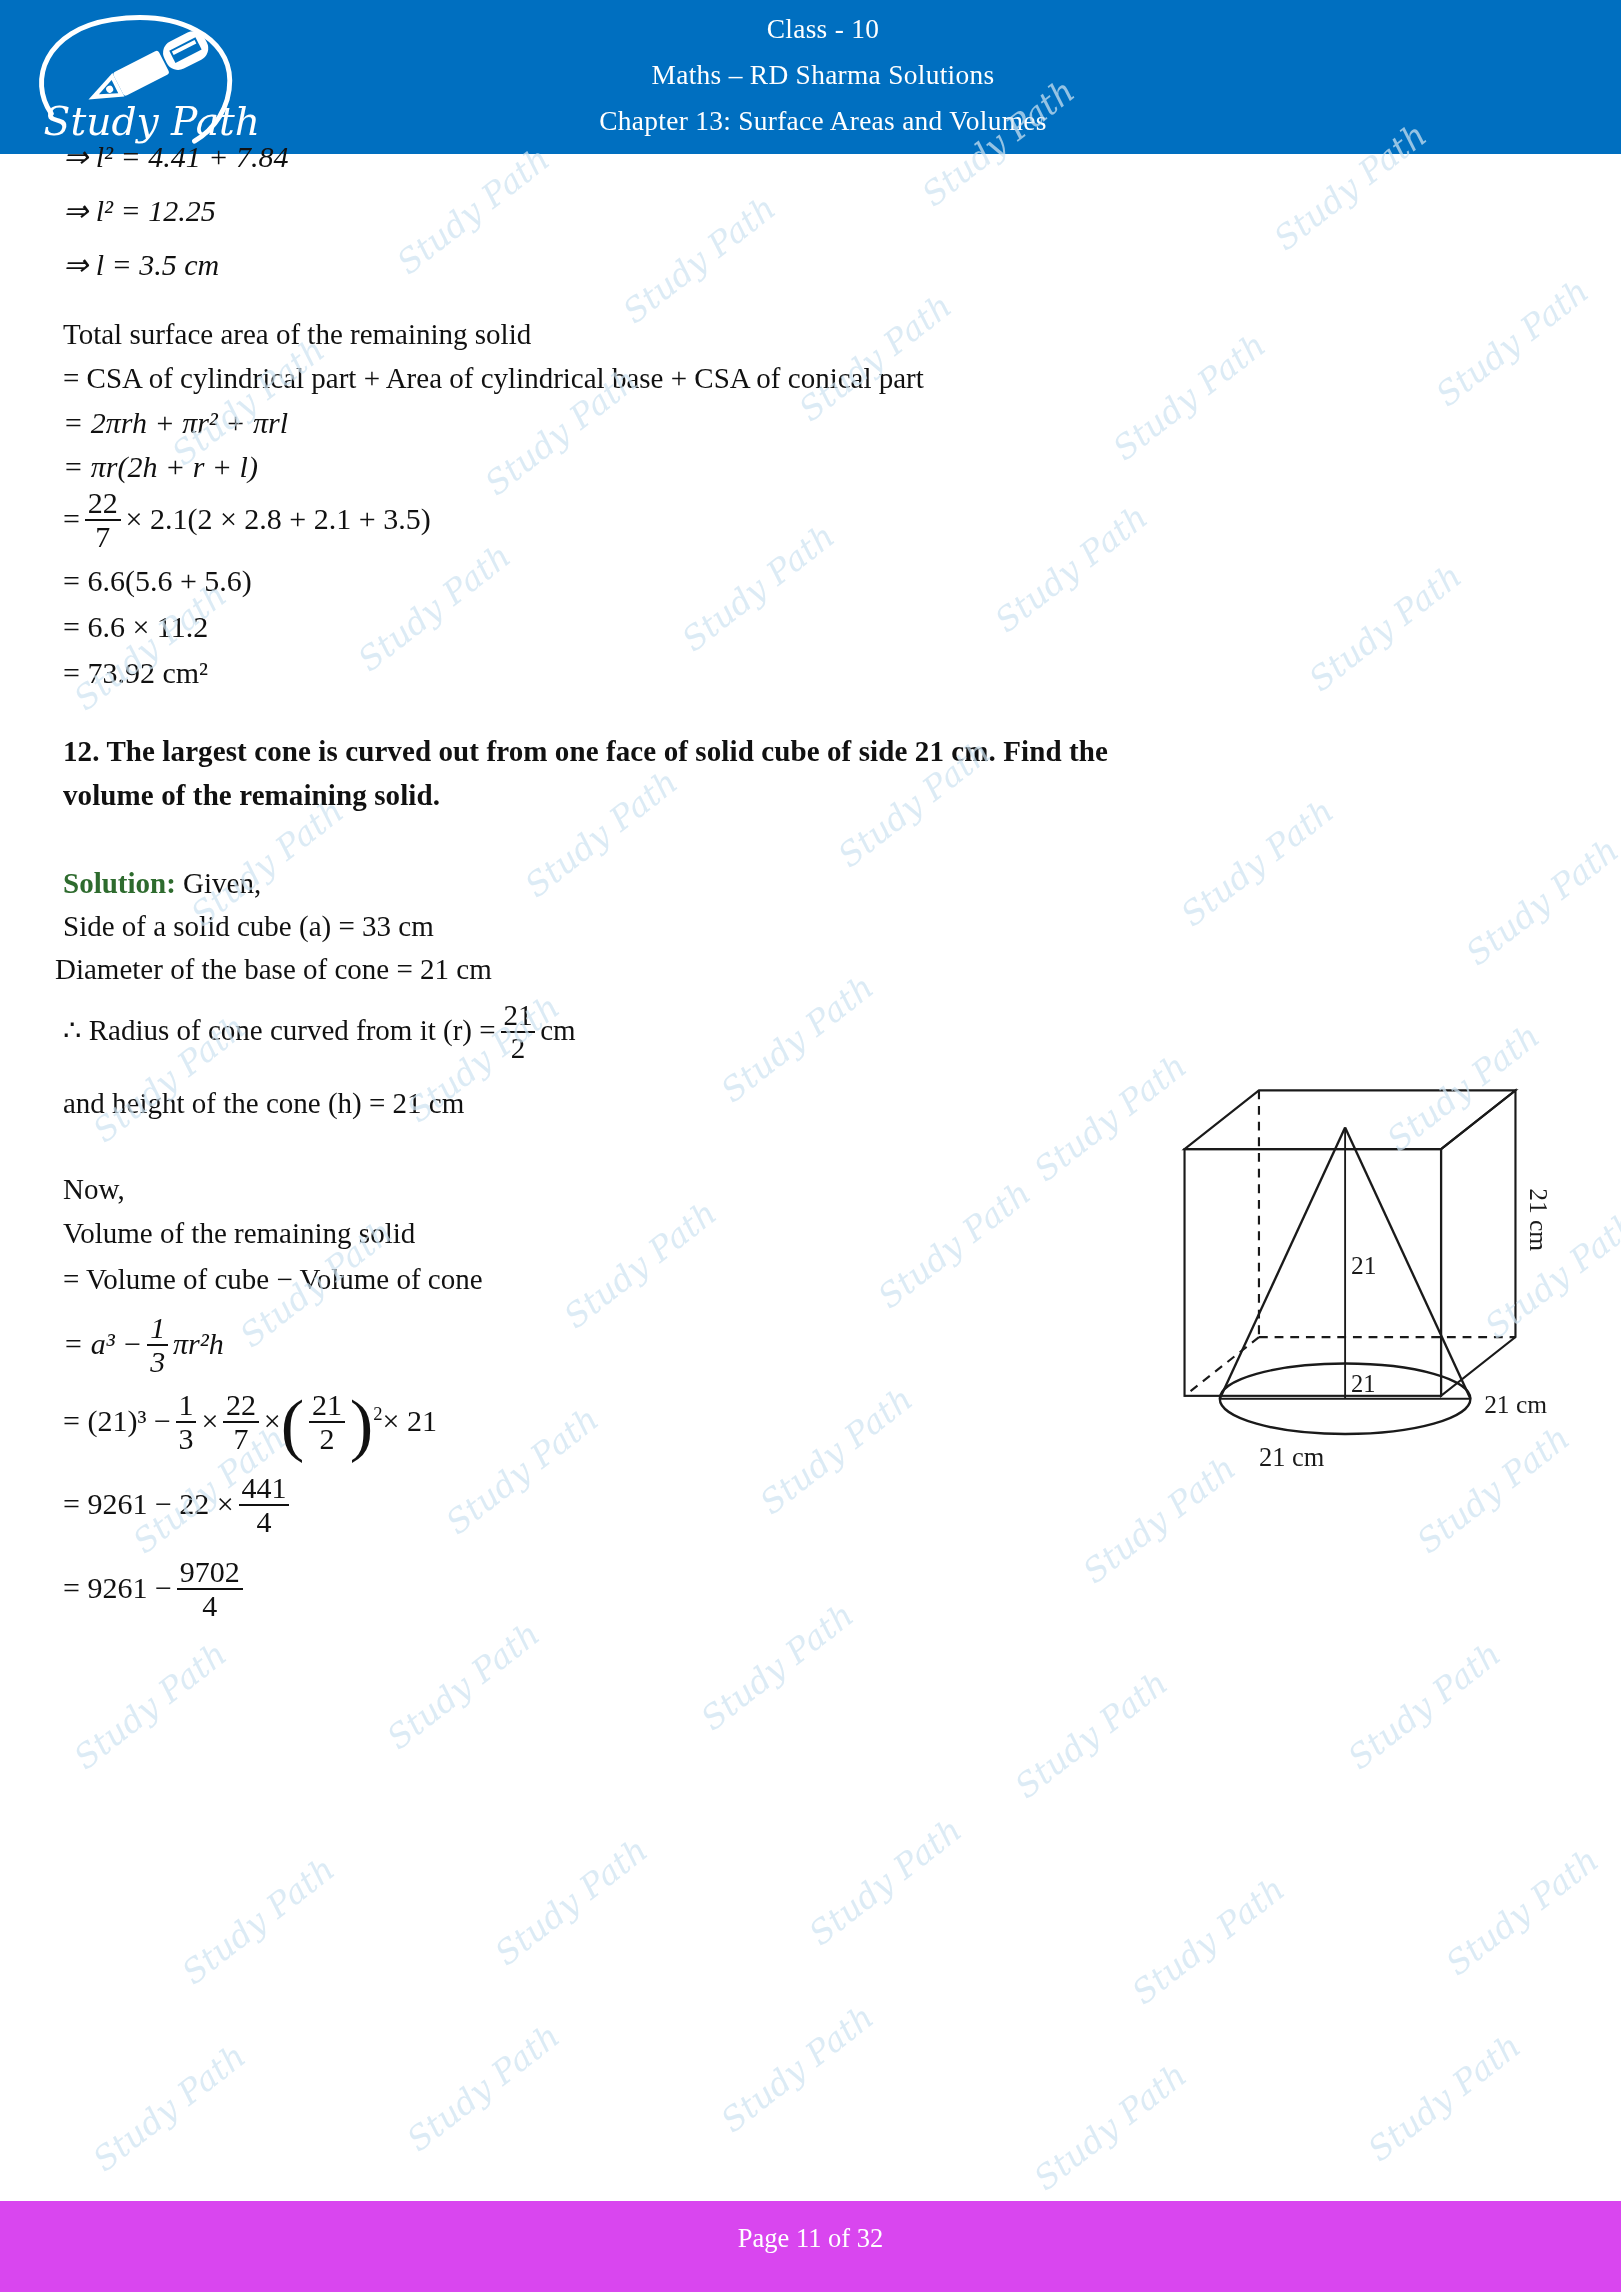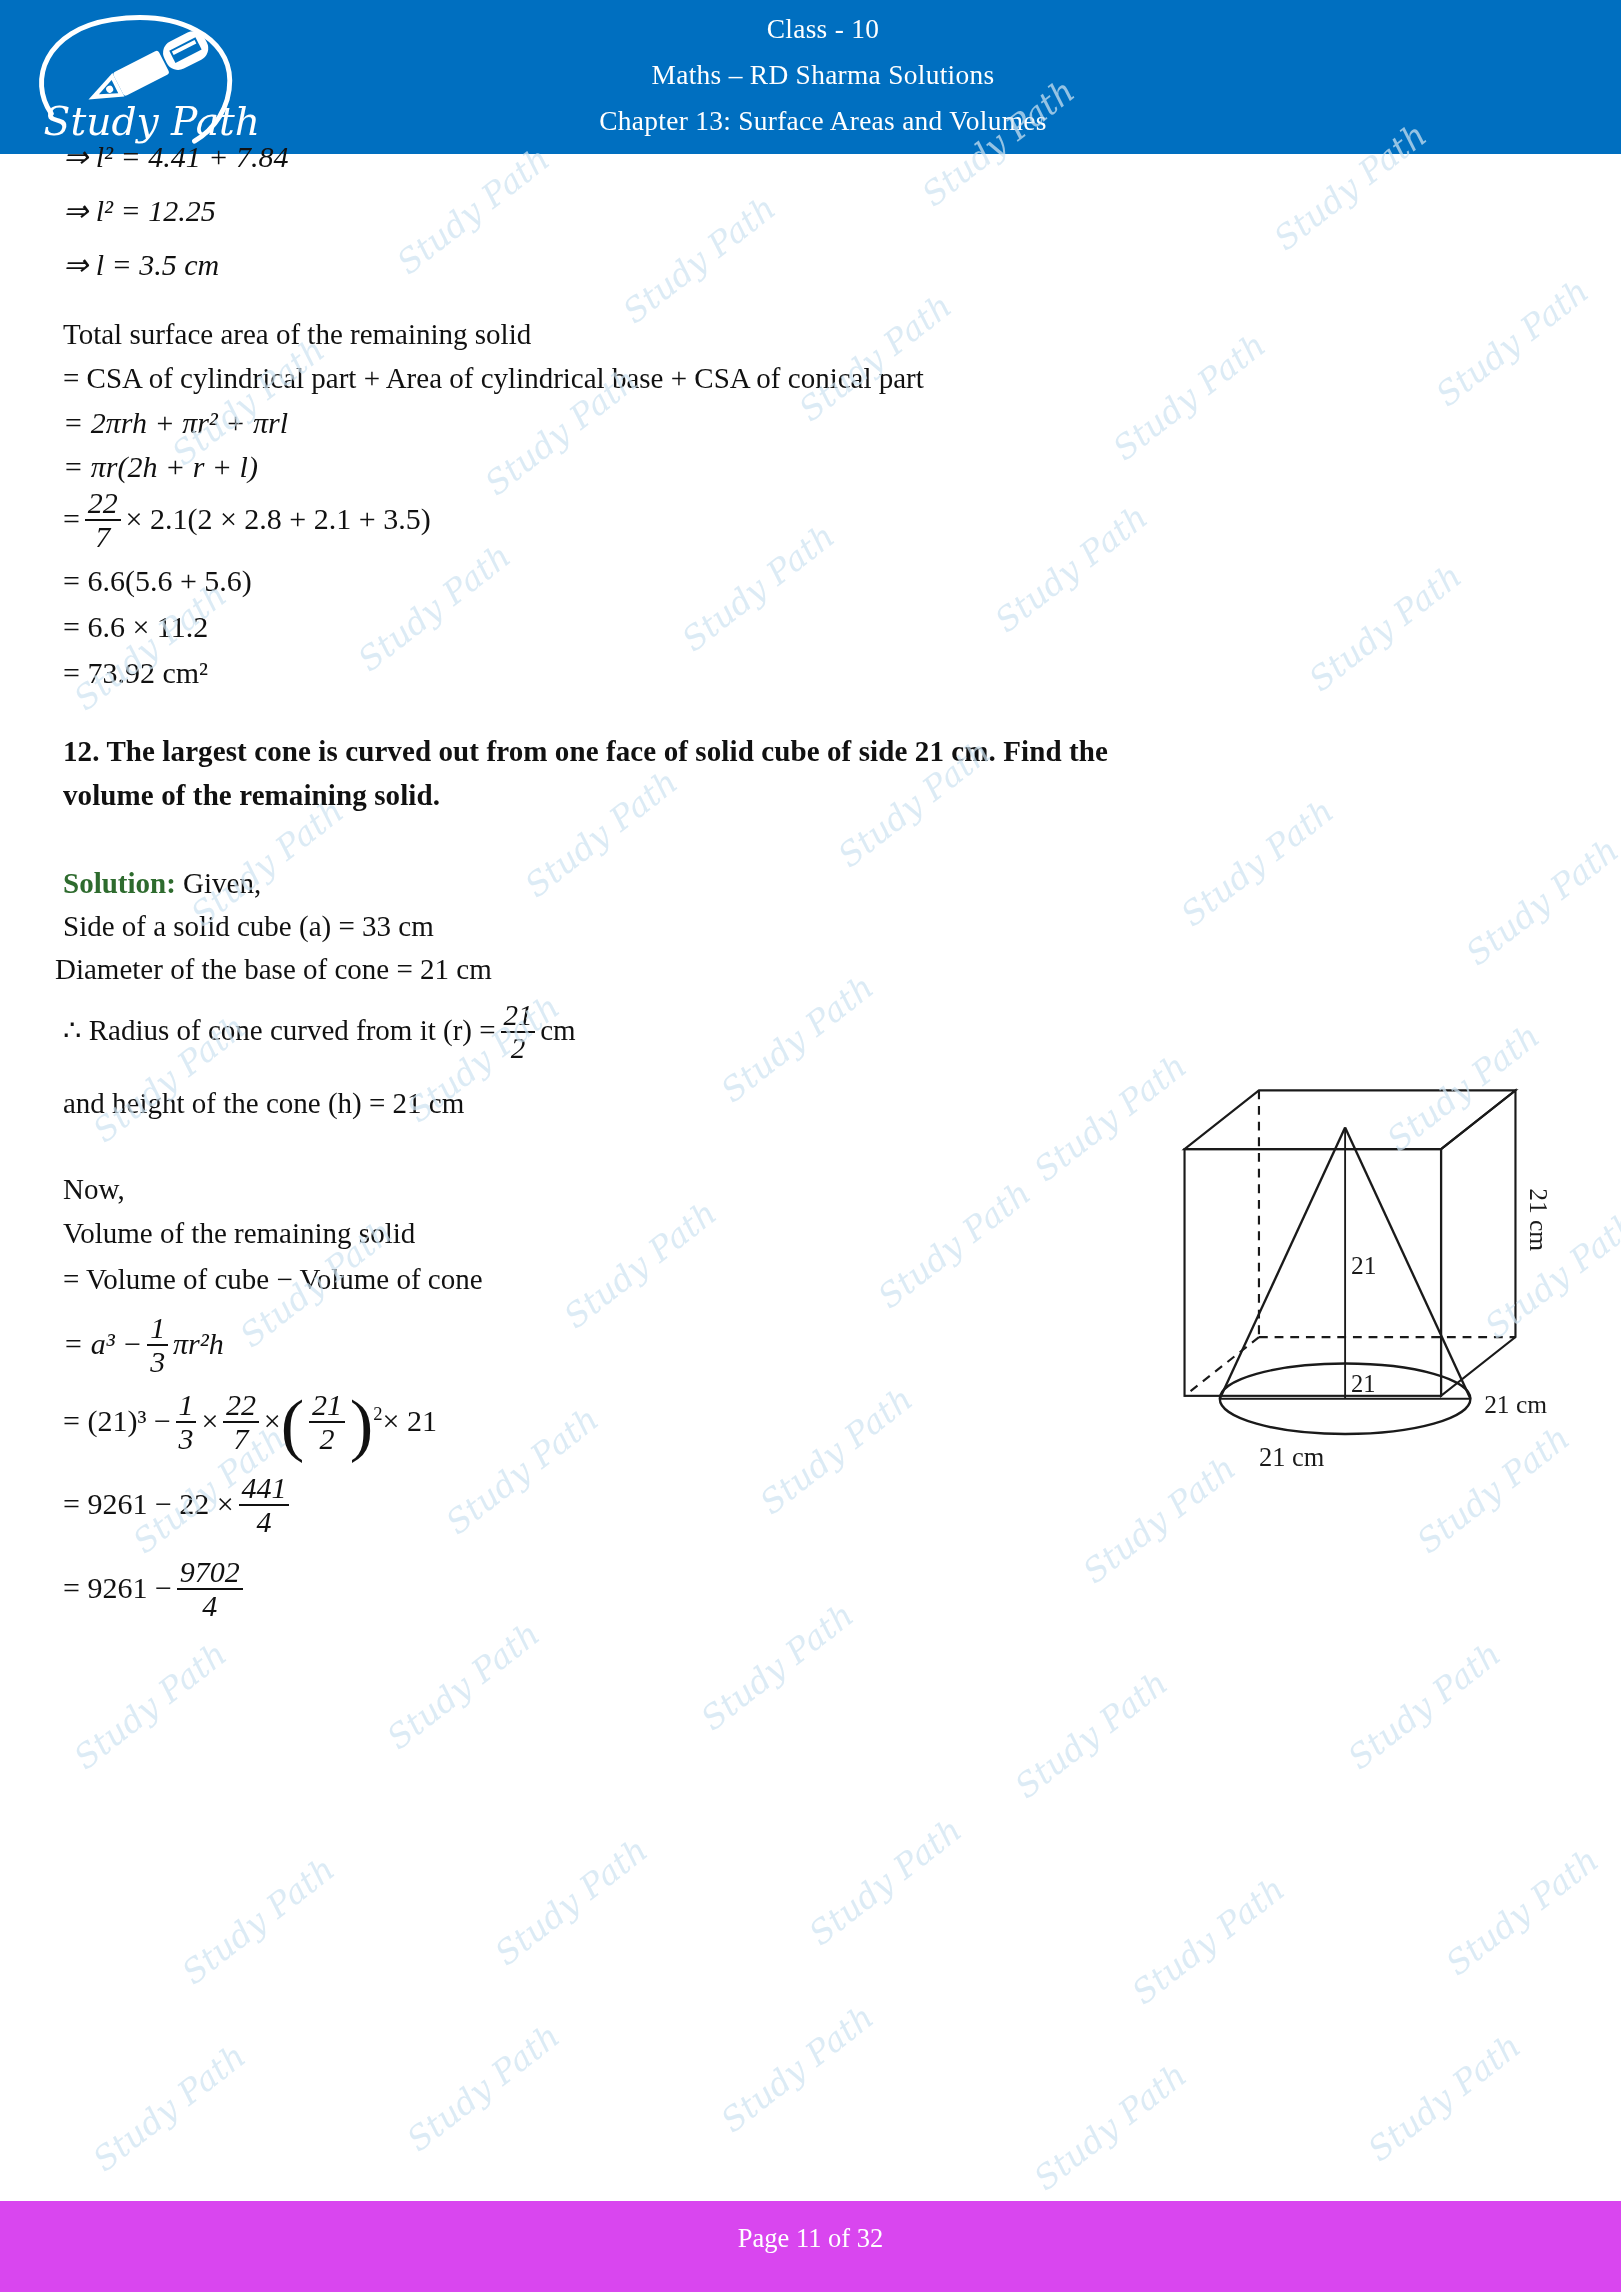--- a/index.html
+++ b/index.html
@@ -91,21 +91,20 @@
     line-height: 0;
   }
   .frac {
     display: inline-block;
     vertical-align: middle;
     text-align: center;
     line-height: 1.06;
     margin: 0 4.9px;
     position: relative;
     top: -2px;
-    font-style: italic;
   }
   .frac .num { display: block; padding: 0 2.9px; }
   .frac .den { display: block; padding: 0 2.9px; border-top: 2px solid #111; }
   .bigparen {
     display: inline-block;
     vertical-align: middle;
     font-size: 2.35em;
     line-height: 0.42;
     position: relative;
     top: 1px;

